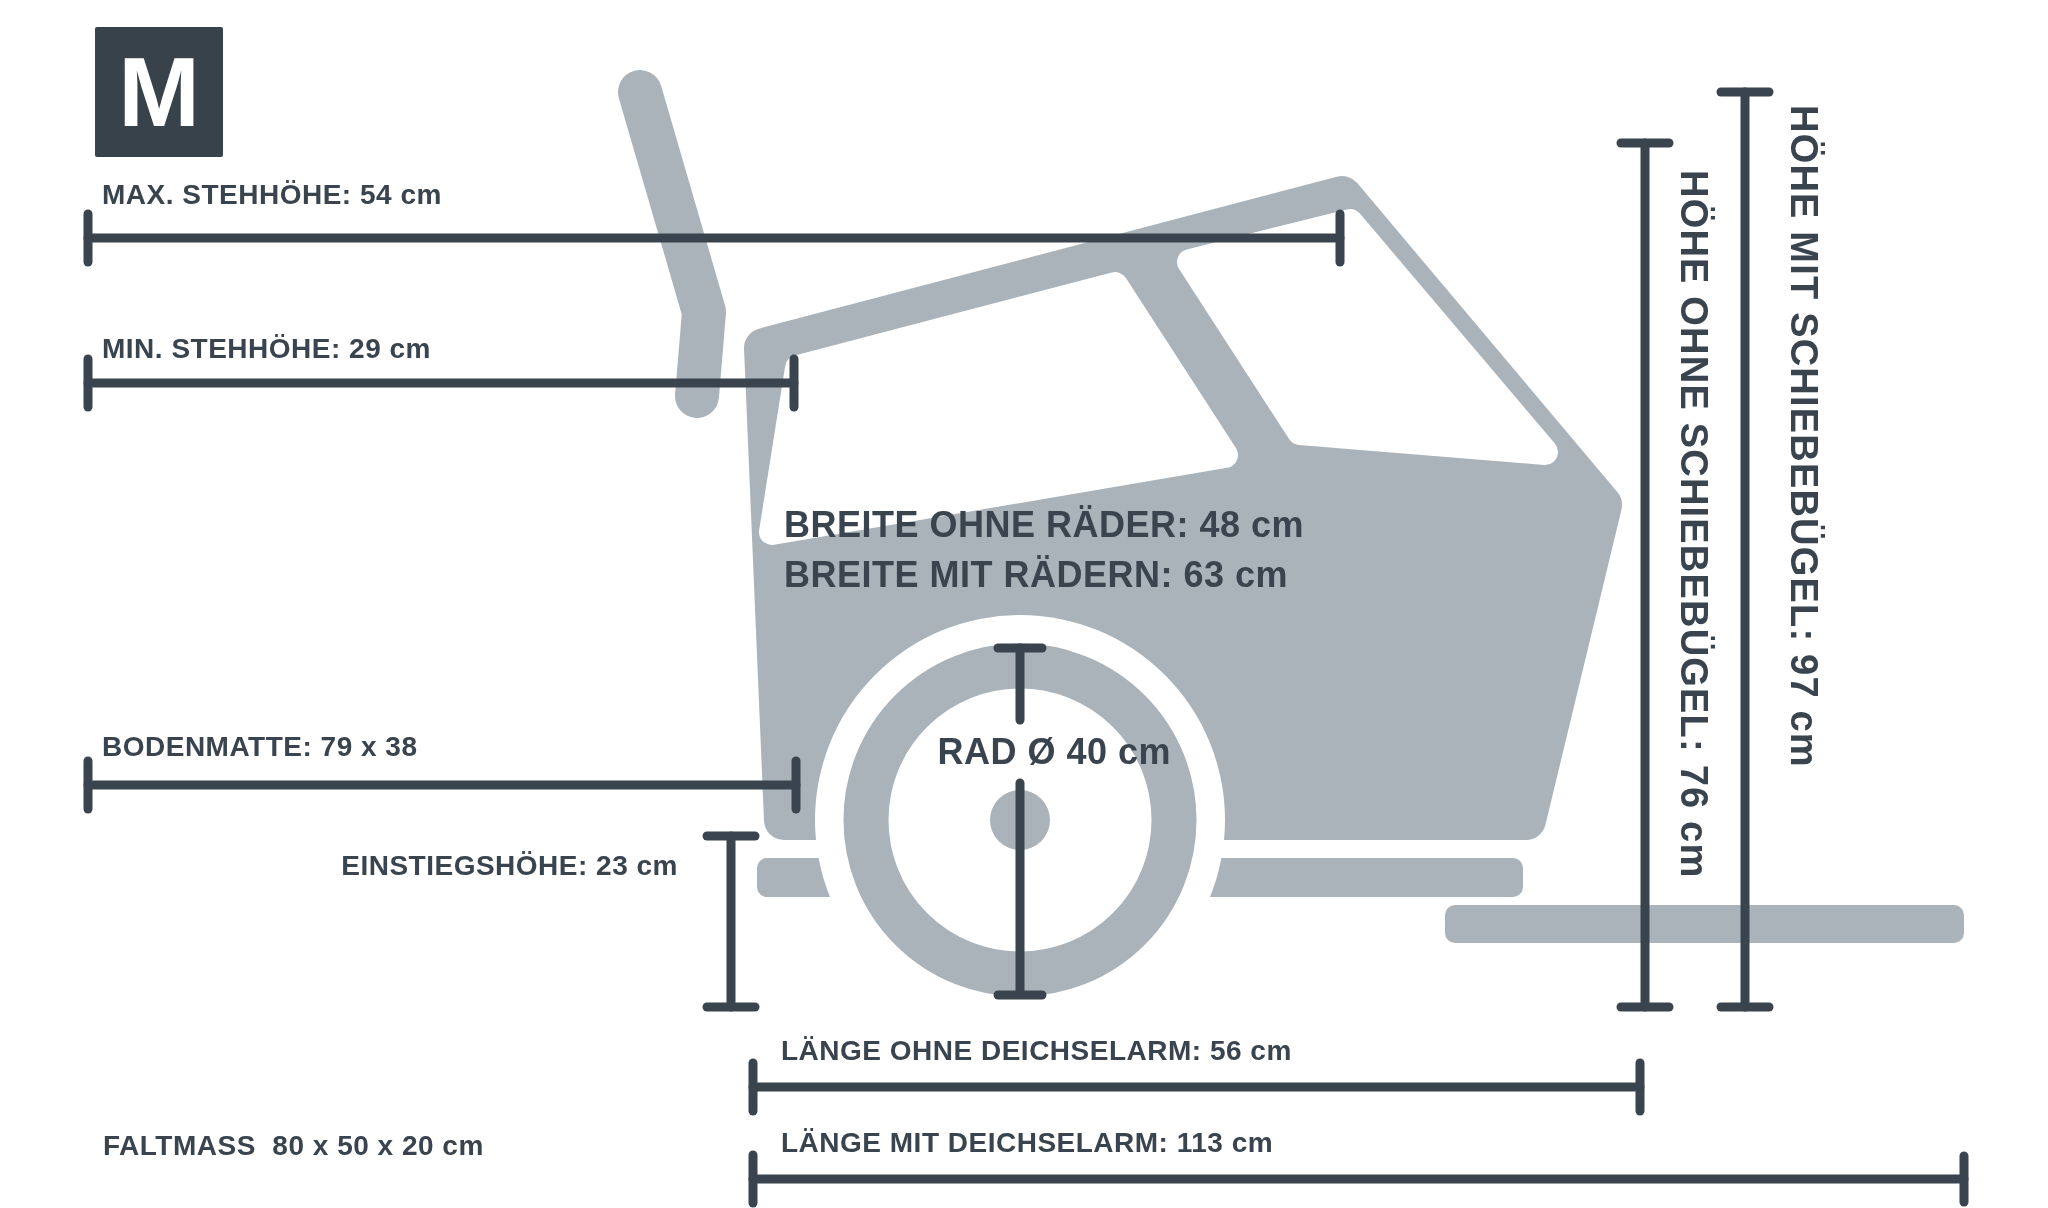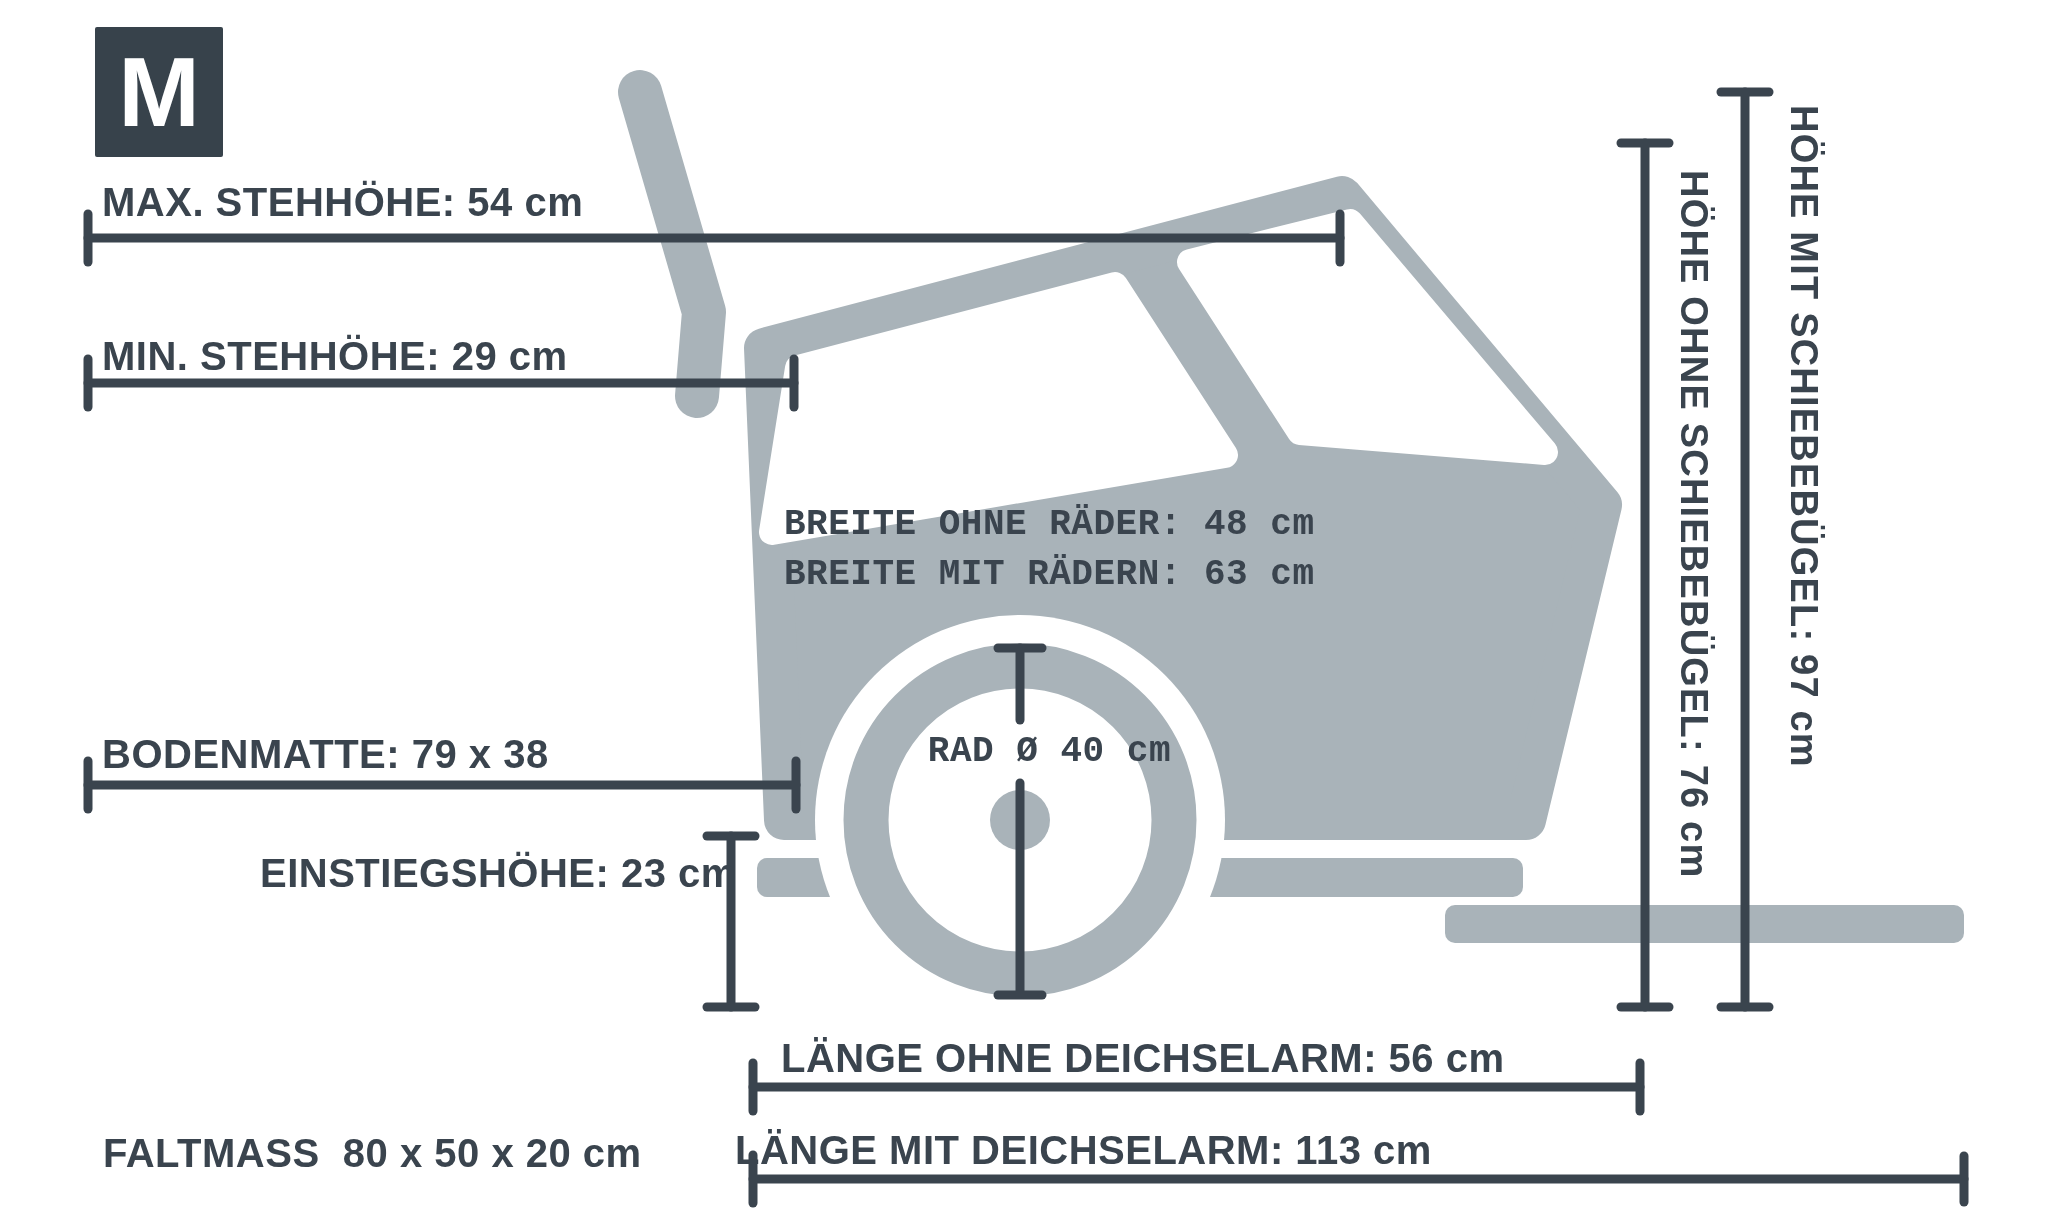--- a/index.html
+++ b/index.html
@@ -10,26 +10,26 @@
     height: 1208px;
     background: #ffffff;
     overflow: hidden;
     font-family: "Liberation Sans", "DejaVu Sans", sans-serif;
   }
   .stage svg { position: absolute; left: 0; top: 0; }
   .lbl {
     position: absolute;
     color: #3a444e;
     font-weight: 700;
-    font-size: 40px;
+    font-size: 28px;
     letter-spacing: 0.5px;
     white-space: pre;
     line-height: 1.1;
   }
-  .lbl.mid { font-size: 36px; font-family: Liberation Mono, monospace; }
+  .lbl.mid { font-size: 36px; }
   .lbl.center { text-align: right; }
   .lbl.right { text-align: right; }
   .lbl.vertical {
     transform: rotate(90deg);
     transform-origin: 0 0;
     font-size: 38px;
     letter-spacing: 1.2px;
   }
   .badge {
     position: absolute;
@@ -139,21 +139,21 @@
   <div class="lbl mid" style="left:784px; top:555px;">BREITE MIT RÄDERN: 63 cm</div>
 
   <div class="lbl" style="left:102px; top:732px;">BODENMATTE: 79 x 38</div>
 
   <div class="lbl mid center" style="left:871px; top:732px; width:300px;">RAD Ø 40 cm</div>
 
   <div class="lbl right" style="left:260px; top:851px; width:418px;">EINSTIEGSHÖHE: 23 cm</div>
 
   <div class="lbl" style="left:781px; top:1036px;">LÄNGE OHNE DEICHSELARM: 56 cm</div>
 
-  <div class="lbl" style="left:735px; top:1128px;">LÄNGE MIT DEICHSELARM: 113 cm</div>
+  <div class="lbl" style="left:781px; top:1128px;">LÄNGE MIT DEICHSELARM: 113 cm</div>
 
   <div class="lbl" style="left:103px; top:1131px;">FALTMASS  80 x 50 x 20 cm</div>
 
   <div class="lbl vertical" style="left:1714px; top:170px;">HÖHE OHNE SCHIEBEBÜGEL: 76 cm</div>
 
   <div class="lbl vertical" style="left:1824px; top:105px;">HÖHE MIT SCHIEBEBÜGEL: 97 cm</div>
 
 </div>
 
 </body></html>

